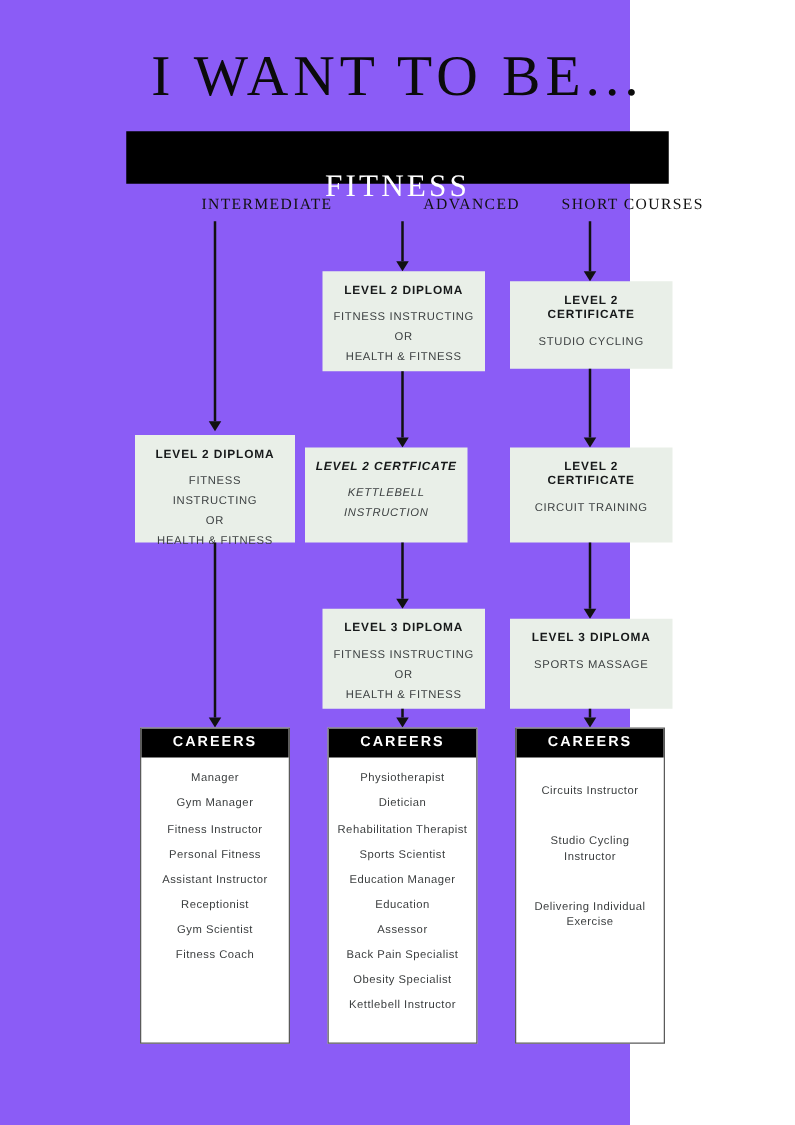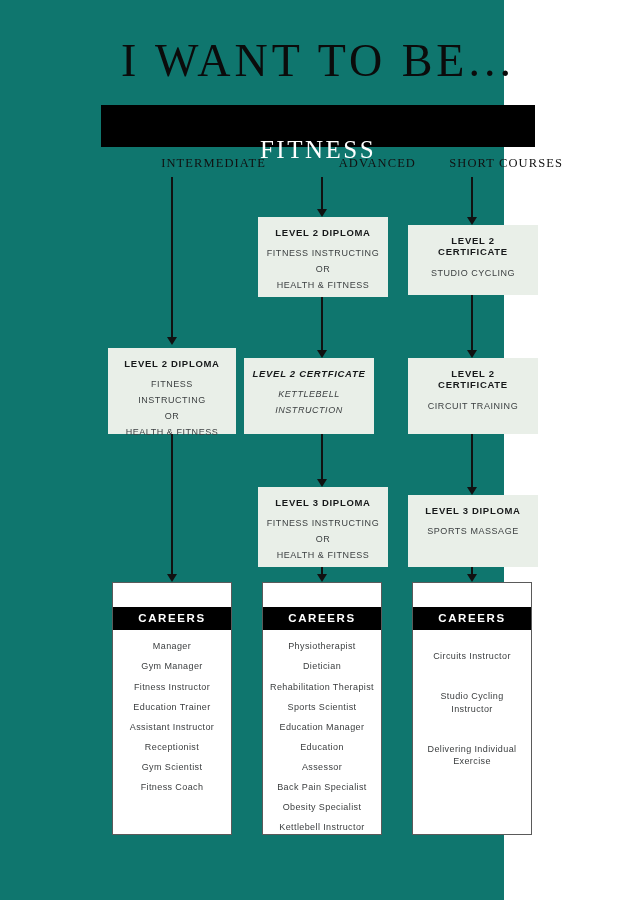--- a/index.html
+++ b/index.html
@@ -13,21 +13,21 @@
     position: relative;
     font-family: "Liberation Sans", sans-serif;
     overflow: hidden;
   }
 
   #poster {
     position: absolute;
     left: 0; top: 0;
     width: 504px;
     height: 900px;
-    background: #0f766e;
+    background: #8b5cf6;
   }
 
   
   .main-title {
     position: absolute;
     left: 0;
     top: 38px;
     width: 636px;
     text-align: center;
     font-family: "Liberation Serif", serif;
@@ -132,21 +132,20 @@
   }
   .careers-header {
     background: #000000;
     color: #ffffff;
     text-align: center;
     font-size: 11.5px;
     font-weight: bold;
     letter-spacing: 1.6px;
     padding: 5px 0 5px 0;
     line-height: 1.15;
-    margin-top: 24px;
   }
   .careers-list {
     list-style: none;
     margin: 0;
     padding: 6px 6px 6px 6px;
   }
   .careers-list li {
     font-size: 9px;
     letter-spacing: 0.4px;
     color: #3a3d3e;
@@ -189,21 +188,21 @@
     <div class="shaft" style="height:140px;"></div>
     <div class="head"></div>
   </div>
 
   <div class="careers-box" style="left:112px; top:582px; width:120px; height:253px;">
     <div class="careers-header">CAREERS</div>
     <ul class="careers-list">
       <li>Manager</li>
       <li>Gym Manager</li>
       <li>Fitness Instructor</li>
-      <li>Education Trainer</li>
+      <li>Personal Fitness</li>
       <li>Assistant Instructor</li>
       <li>Receptionist</li>
       <li>Gym Scientist</li>
       <li>Fitness Coach</li>
 
     </ul>
   </div>
 
   <div class="arrow" style="left:322px; top:177px; height:40px;">
     <div class="shaft" style="height:32px;"></div>

